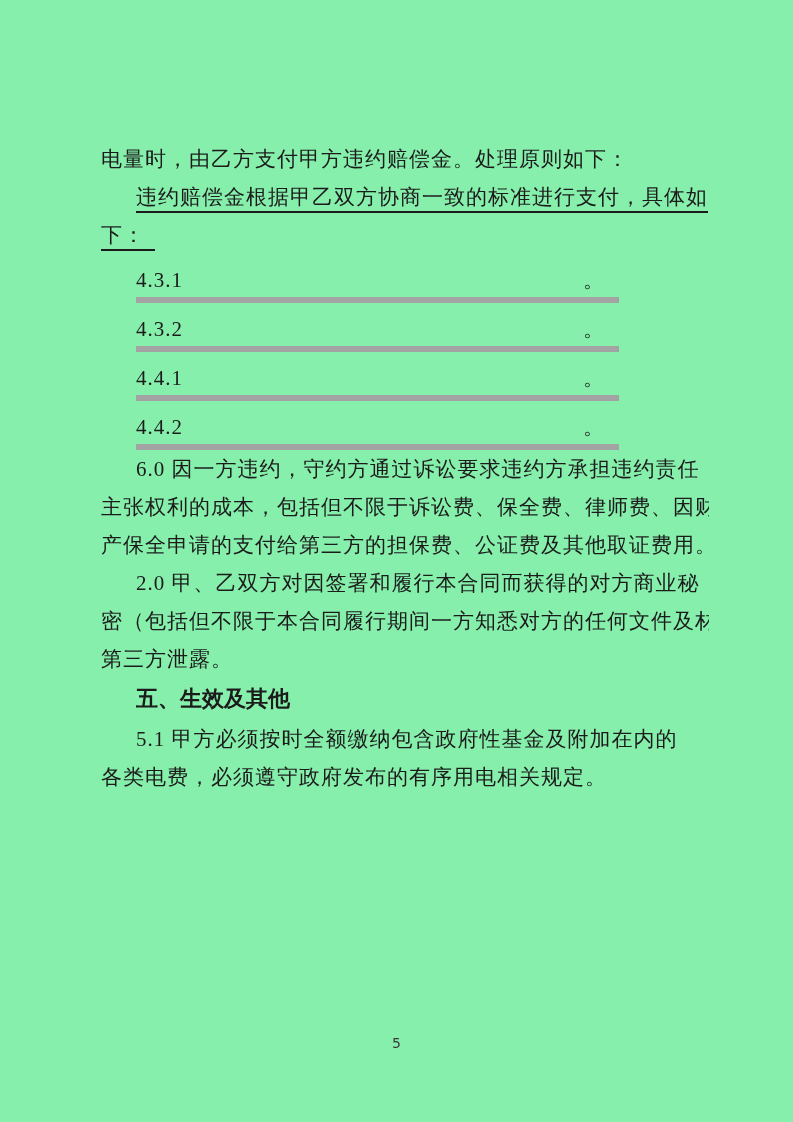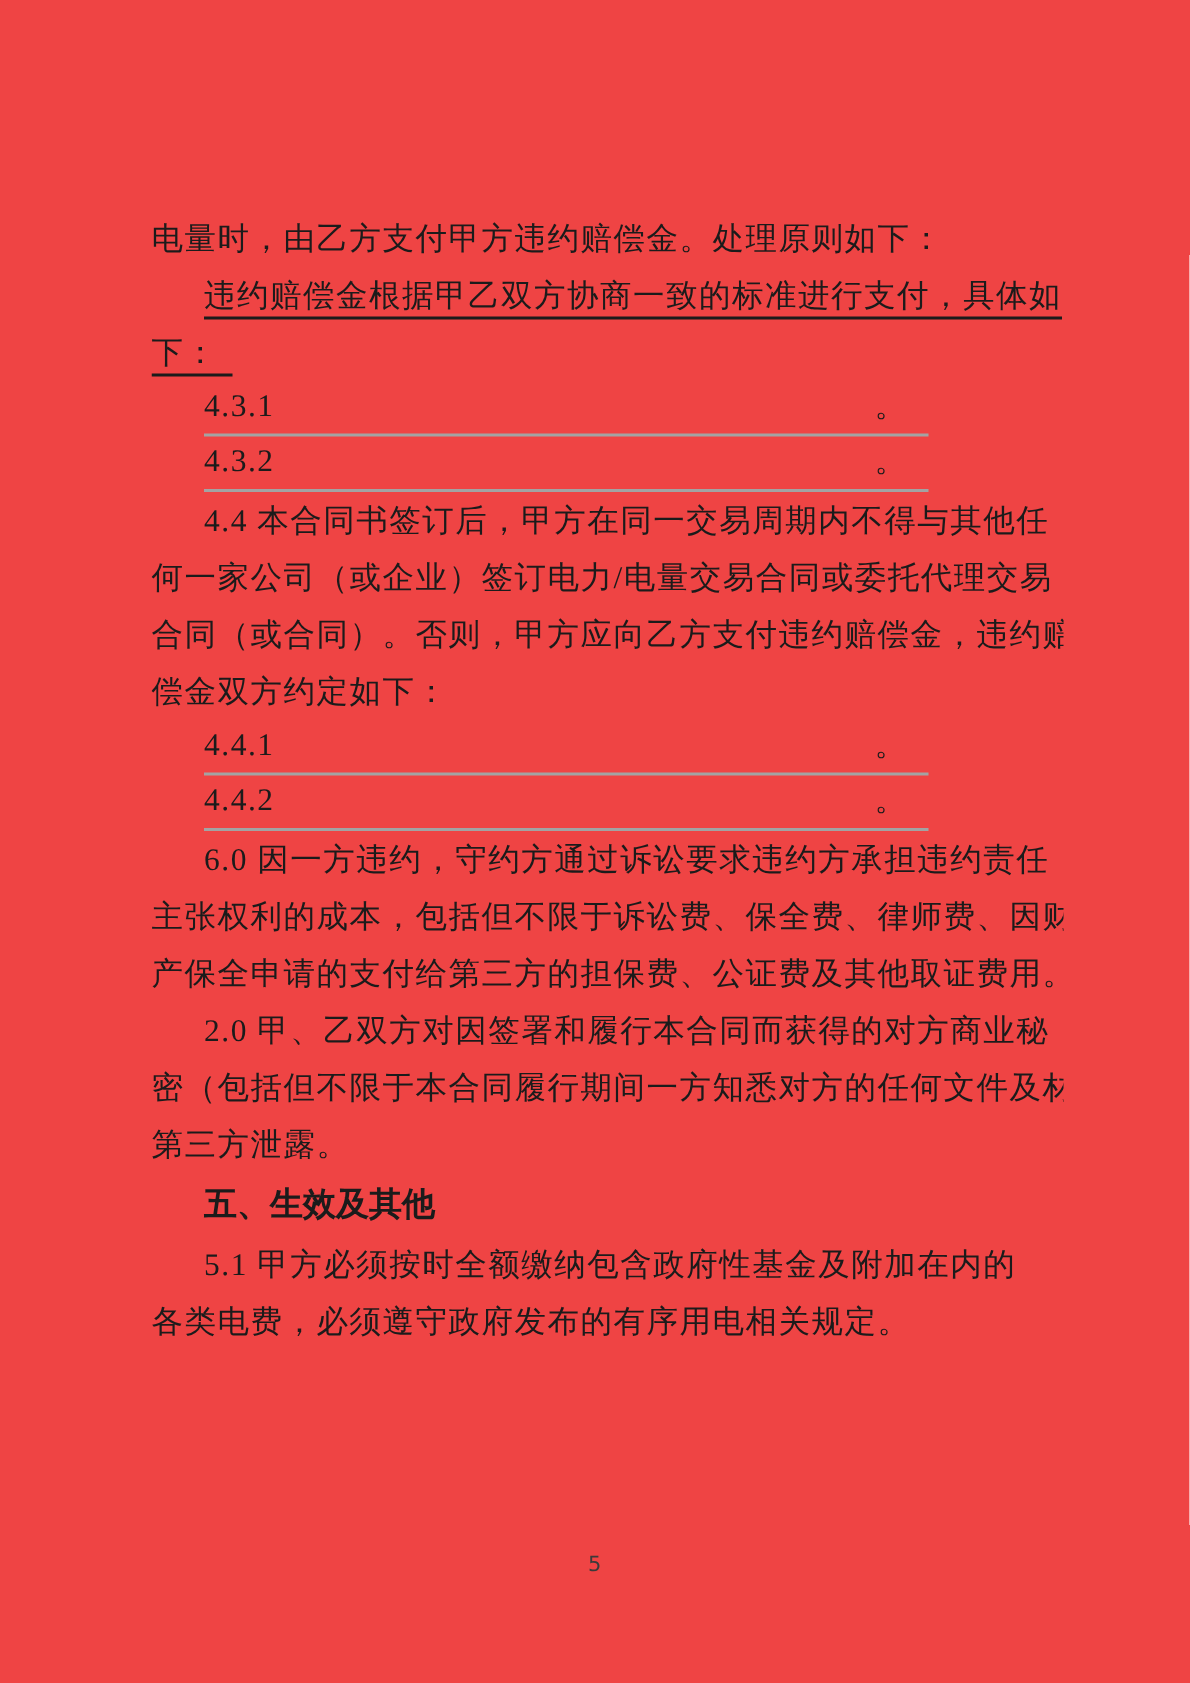--- a/index.html
+++ b/index.html
@@ -4,21 +4,21 @@
 <style>
   html, body {
     margin: 0;
     padding: 0;
     background: #ffffff;
   }
   .page {
     position: relative;
     width: 793px;
     height: 1122px;
-    background: #ef4444;
+    background: #86efac;
     font-family: "Liberation Serif", "DejaVu Serif", serif;
     color: #1b1b1b;
     font-size: 21px;
     overflow: hidden;
   }
   .doc-body {
     position: absolute;
     left: 101px;
     top: 140px;
     width: 608px;
@@ -34,27 +34,28 @@
   .indent { text-indent: 35px; }
   .u {
     border-bottom: 2px solid #1b1b1b;
     padding-bottom: 2px;
   }
   .u-tail { padding-right: 10px; }
   .blank-row {
     height: 37px;
     margin-left: 35px;
     width: 483px;
-    border-bottom: 2px solid #a3a3a3;
+    border-bottom: 6px solid #a3a3a3;
     display: flex;
     justify-content: space-between;
-    align-items: flex-start;
+    align-items: flex-end;
     box-sizing: border-box;
     line-height: 33px;
     letter-spacing: 1px;
+    margin-top: 12px;
   }
   .blank-row .term { margin-right: 14px; }
   .heading {
     font-family: Liberation Sans, sans-serif;
     font-weight: bold;
     font-size: 22px;
     height: 42px;
     line-height: 42px;
     white-space: nowrap;
     margin: 0;
@@ -86,26 +87,20 @@
     <div class="blank-row">
       <span class="num">4.3.1</span>
       <span class="term">。</span>
     </div>
 
     <div class="blank-row">
       <span class="num">4.3.2</span>
       <span class="term">。</span>
     </div>
 
-    <div>
-      <p class="ln indent">4.4 本合同书签订后，甲方在同一交易周期内不得与其他任</p>
-      <p class="ln">何一家公司（或企业）签订电力/电量交易合同或委托代理交易</p>
-      <p class="ln">合同（或合同）。否则，甲方应向乙方支付违约赔偿金，违约赔</p>
-      <p class="ln">偿金双方约定如下：</p>
-    </div>
 
     <div class="blank-row">
       <span class="num">4.4.1</span>
       <span class="term">。</span>
     </div>
 
     <div class="blank-row">
       <span class="num">4.4.2</span>
       <span class="term">。</span>
     </div>

